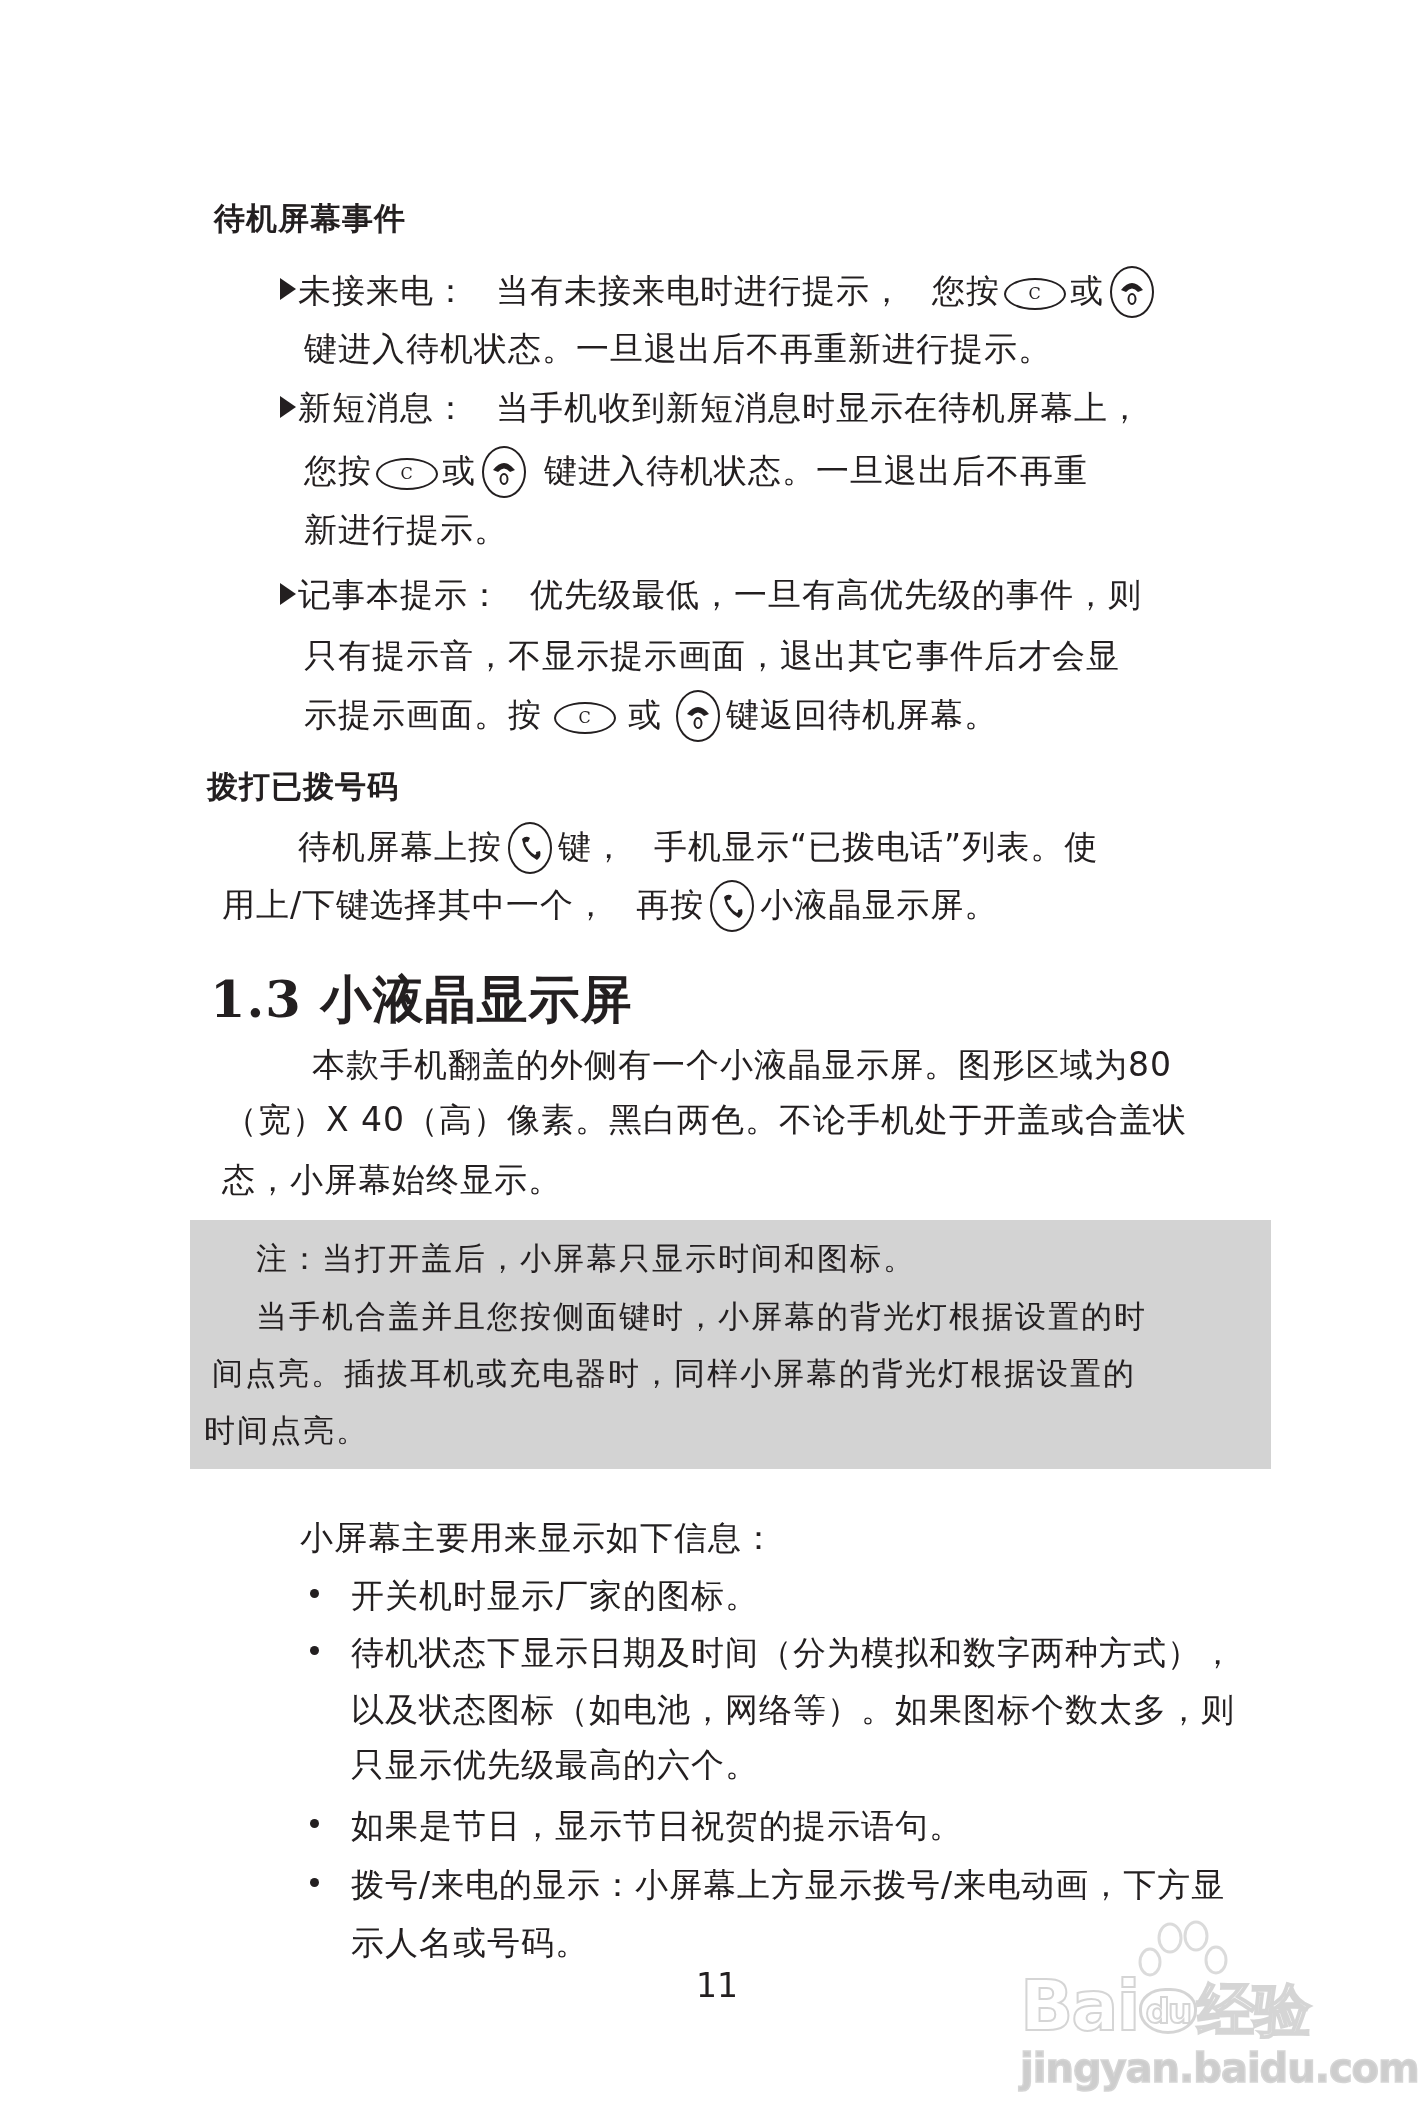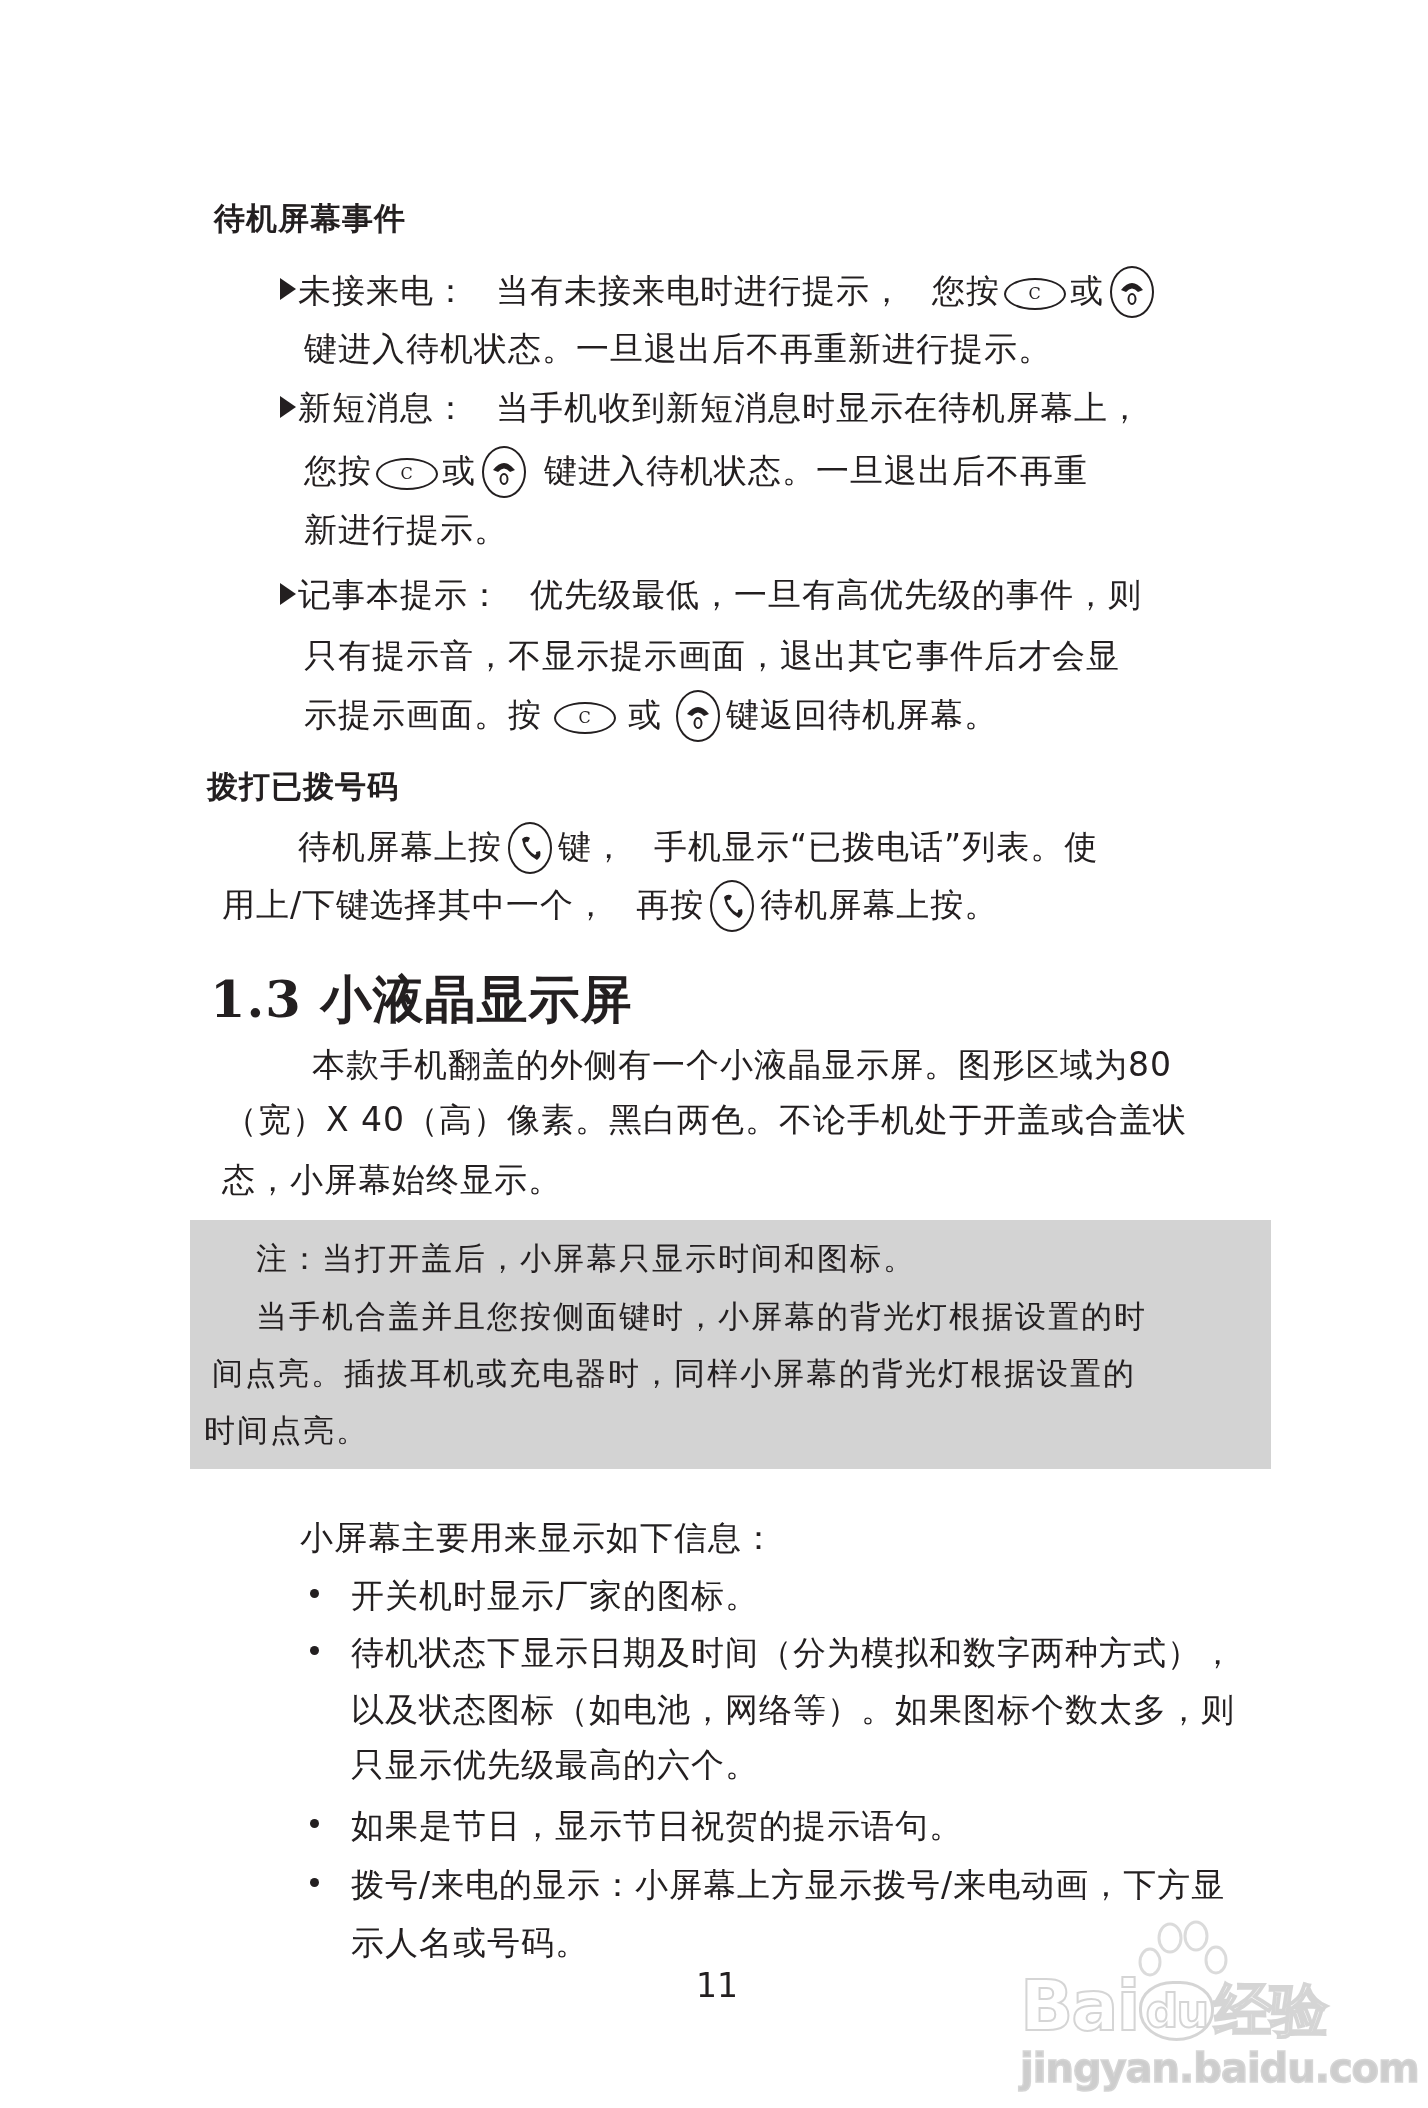--- a/index.html
+++ b/index.html
@@ -56,21 +56,21 @@
 
 <div class="abs h-sub" style="left:207px; top:766px;">拨打已拨号码</div>
 <div class="abs body" style="left:298px; top:822px;">
   <span>待机屏幕上按</span><span class="key-round"><svg width="24" height="30" viewBox="0 0 24 30">
         <path d="M4 6 Q8 2 12 5 L10 9 Q8 8 7 10 Q10 18 17 22 Q19 21 18 19 L22 18 Q24 23 19 27 Q6 20 4 6 Z" fill="#231f20"></path>
       </svg></span><span>键，</span><span style="display:inline-block;width:28px"></span><span>手机显示“已拨电话”列表。使</span>
 </div>
 <div class="abs body" style="left:222px; top:880px;">
   <span>用上/下键选择其中一个，</span><span style="display:inline-block;width:28px"></span><span>再按</span><span class="key-round"><svg width="24" height="30" viewBox="0 0 24 30">
         <path d="M4 6 Q8 2 12 5 L10 9 Q8 8 7 10 Q10 18 17 22 Q19 21 18 19 L22 18 Q24 23 19 27 Q6 20 4 6 Z" fill="#231f20"></path>
-      </svg></span><span>待机屏幕上按。</span>
+      </svg></span><span>小液晶显示屏。</span>
 </div>
 
 <div class="abs h-main" style="left:210px; top:966px;">1.3  小液晶显示屏</div>
 <div class="abs body" style="left:312px; top:1043px;">本款手机翻盖的外侧有一个小液晶显示屏。图形区域为80</div>
 <div class="abs body" style="left:224px; top:1098px;">（宽）X 40（高）像素。黑白两色。不论手机处于开盖或合盖状</div>
 <div class="abs body" style="left:222px; top:1158px;">态，小屏幕始终显示。</div>
 
 <div class="note-box"></div>
 <div class="abs note" style="left:256px; top:1238px;">注：当打开盖后，小屏幕只显示时间和图标。</div>
 <div class="abs note" style="left:256px; top:1296px;">当手机合盖并且您按侧面键时，小屏幕的背光灯根据设置的时</div>
@@ -103,16 +103,16 @@
 <div class="watermark">
   <svg width="340" height="190" viewBox="0 0 340 190">
     <g fill="none" stroke="#9a9a9a" stroke-width="3">
       <ellipse cx="150" cy="28" rx="11" ry="14"></ellipse>
       <ellipse cx="176" cy="26" rx="11" ry="14"></ellipse>
       <ellipse cx="130" cy="52" rx="10" ry="13"></ellipse>
       <ellipse cx="196" cy="50" rx="10" ry="13"></ellipse>
     </g>
   </svg>
   <div class="abs" style="left:0; top:55px; font-family:'DejaVu Sans',sans-serif; font-weight:bold; font-size:70px; color:#ffffff; -webkit-text-stroke:2px #8a8a8a; letter-spacing:-2px;">
-    <span>Bai</span><span style="display:inline-block;border:3px solid #8a8a8a;border-radius:45% 45% 50% 50%;padding:0 4px;font-size:46px;vertical-align:middle;">du</span><span style="font-size:58px;">经验</span>
+    <span>Bai</span><span style="display:inline-block;border:3px solid #8a8a8a;border-radius:45% 45% 50% 50%;padding:0 4px;font-size:34px;vertical-align:middle;">du</span><span style="font-size:58px;">经验</span>
   </div>
   <div class="abs" style="left:0; top:135px; font-family:'DejaVu Sans',sans-serif; font-weight:bold; font-size:40px; color:#737373; -webkit-text-stroke:1.5px #8a8a8a; letter-spacing:-1px;">jingyan.baidu.com</div>
 </div>
 
 </body></html>

